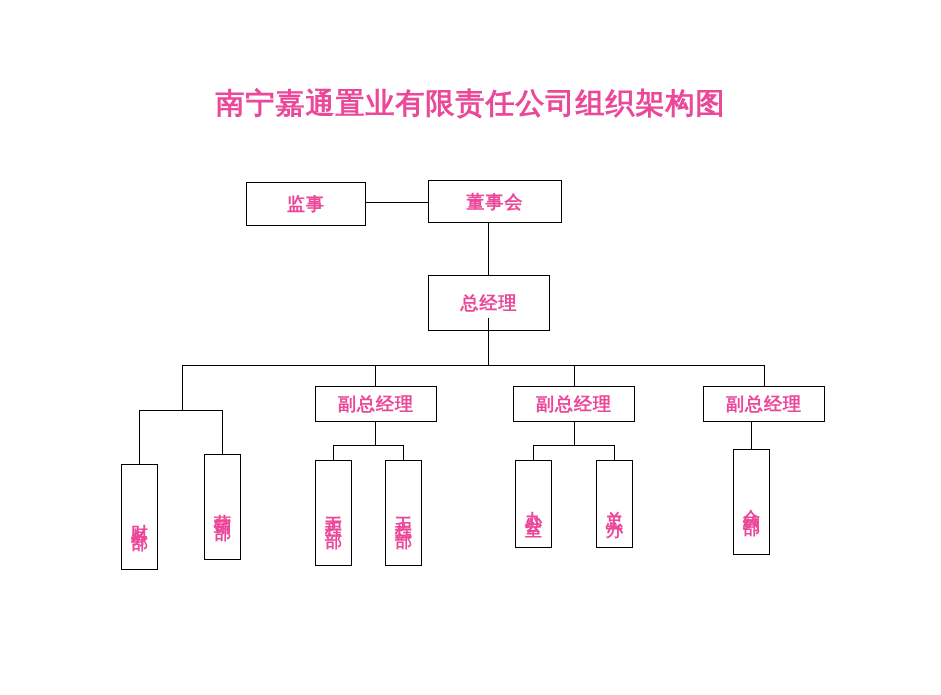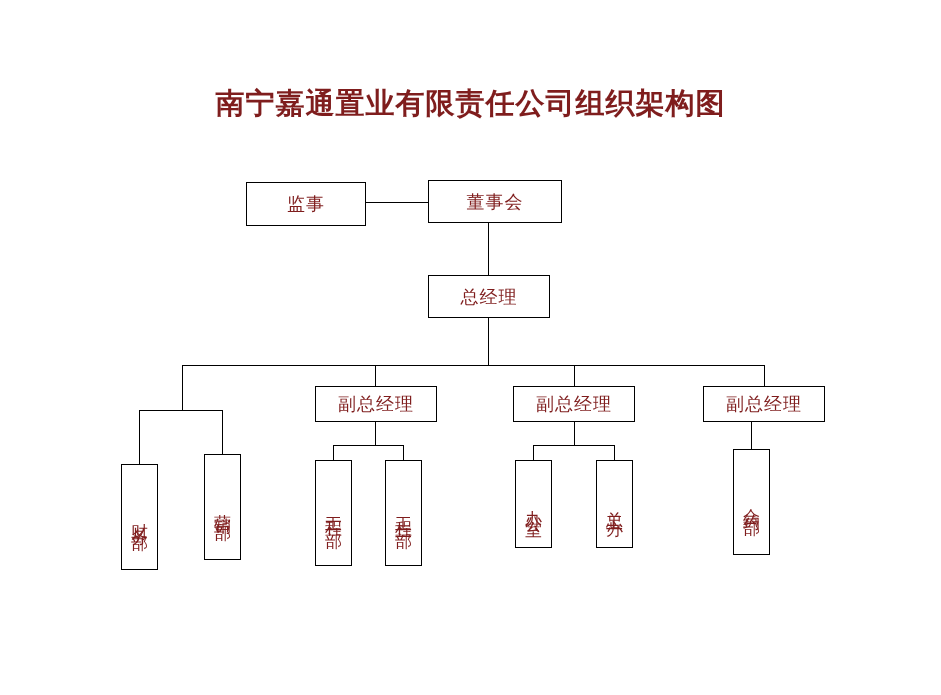--- a/index.html
+++ b/index.html
@@ -3,41 +3,41 @@
 <meta charset="utf-8">
 <style>
   html, body { margin: 0; padding: 0; background: #ffffff; }
   .page {
     position: relative;
     width: 941px;
     height: 695px;
     background: #ffffff;
     overflow: hidden;
     font-family: "Liberation Serif", serif;
-    color: #7f1d1d;
+    color: #ec4899;
   }
   .title {
     position: absolute;
     left: 0; right: 0;
     top: 84px;
     text-align: center;
     font-size: 29px;
     font-weight: bold;
     font-family: "Liberation Sans", sans-serif;
     letter-spacing: 1px;
   }
   .box {
     position: absolute;
     box-sizing: border-box;
     border: 1px solid #000;
     background: #fff;
     display: flex;
     align-items: center;
     justify-content: center;
-    font-weight: normal;
+    font-weight: bold;
   }
   .h-box { font-size: 18px; letter-spacing: 1px; }
   .v-box { font-size: 17px; }
   .v-box .v-text {
     writing-mode: vertical-rl;
     text-orientation: upright;
     letter-spacing: 5px;
     line-height: 1;
   }
   .line {
@@ -53,21 +53,21 @@
   <div class="title">南宁嘉通置业有限责任公司组织架构图</div>
 
   <div class="box h-box" style="left:246px; top:182px; width:120px; height:44px;">
     <span>监事</span>
   </div>
 
   <div class="box h-box" style="left:428px; top:180px; width:134px; height:43px;">
     <span>董事会</span>
   </div>
 
-  <div class="box h-box" style="left:428px; top:275px; width:122px; height:43px;">
+  <div class="box h-box" style="left:428px; top:275px; width:122px; height:56px;">
     <span>总经理</span>
   </div>
 
   <div class="box h-box" style="left:315px; top:386px; width:122px; height:36px;">
     <span>副总经理</span>
   </div>
 
   <div class="box h-box" style="left:513px; top:386px; width:122px; height:36px;">
     <span>副总经理</span>
   </div>

